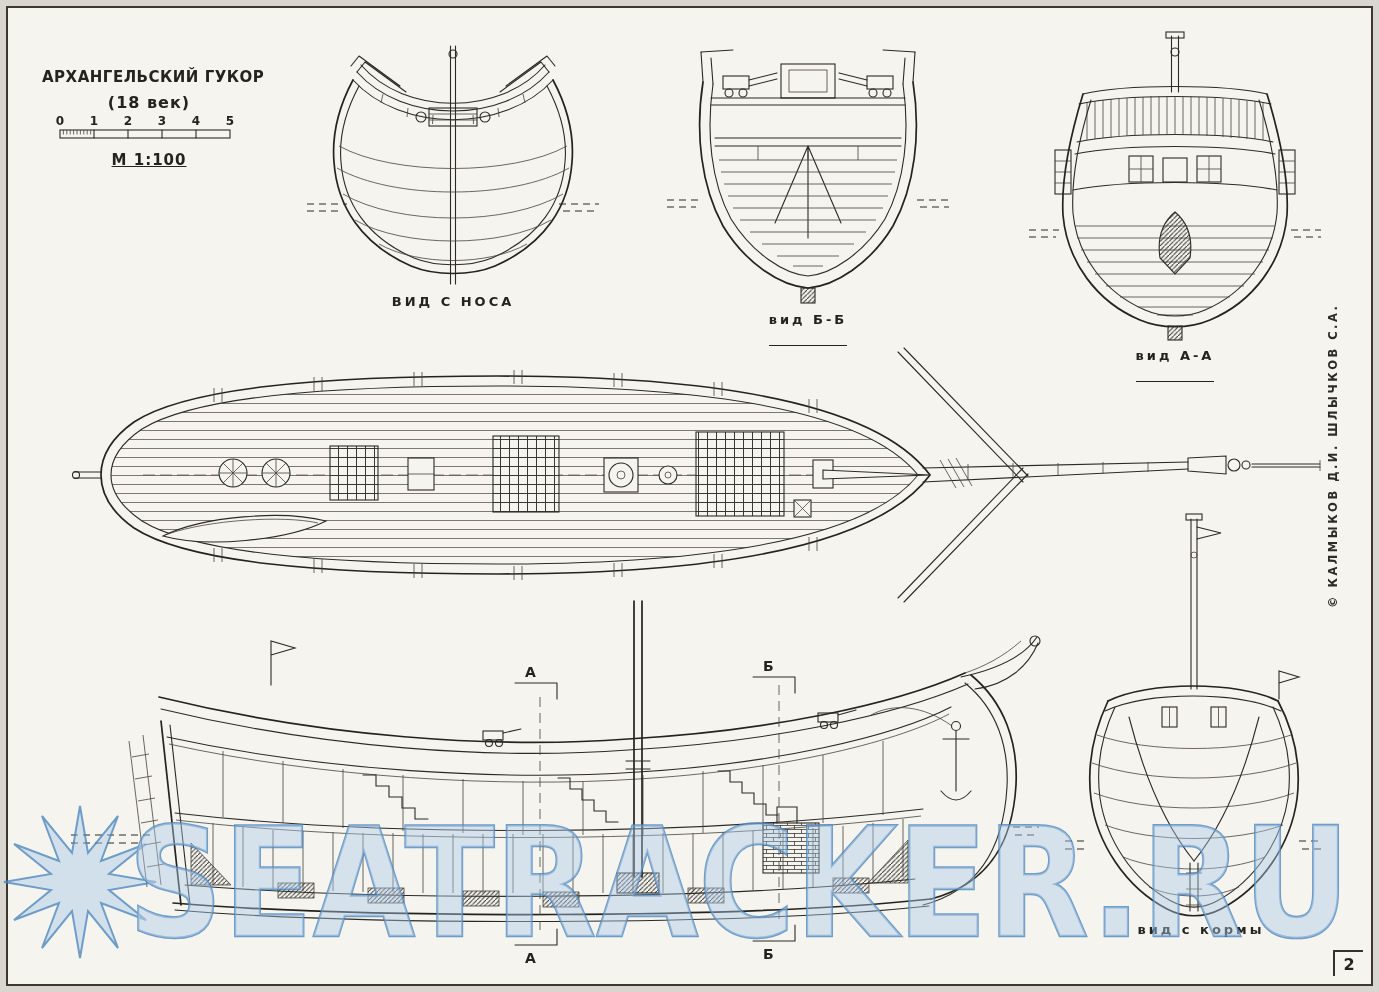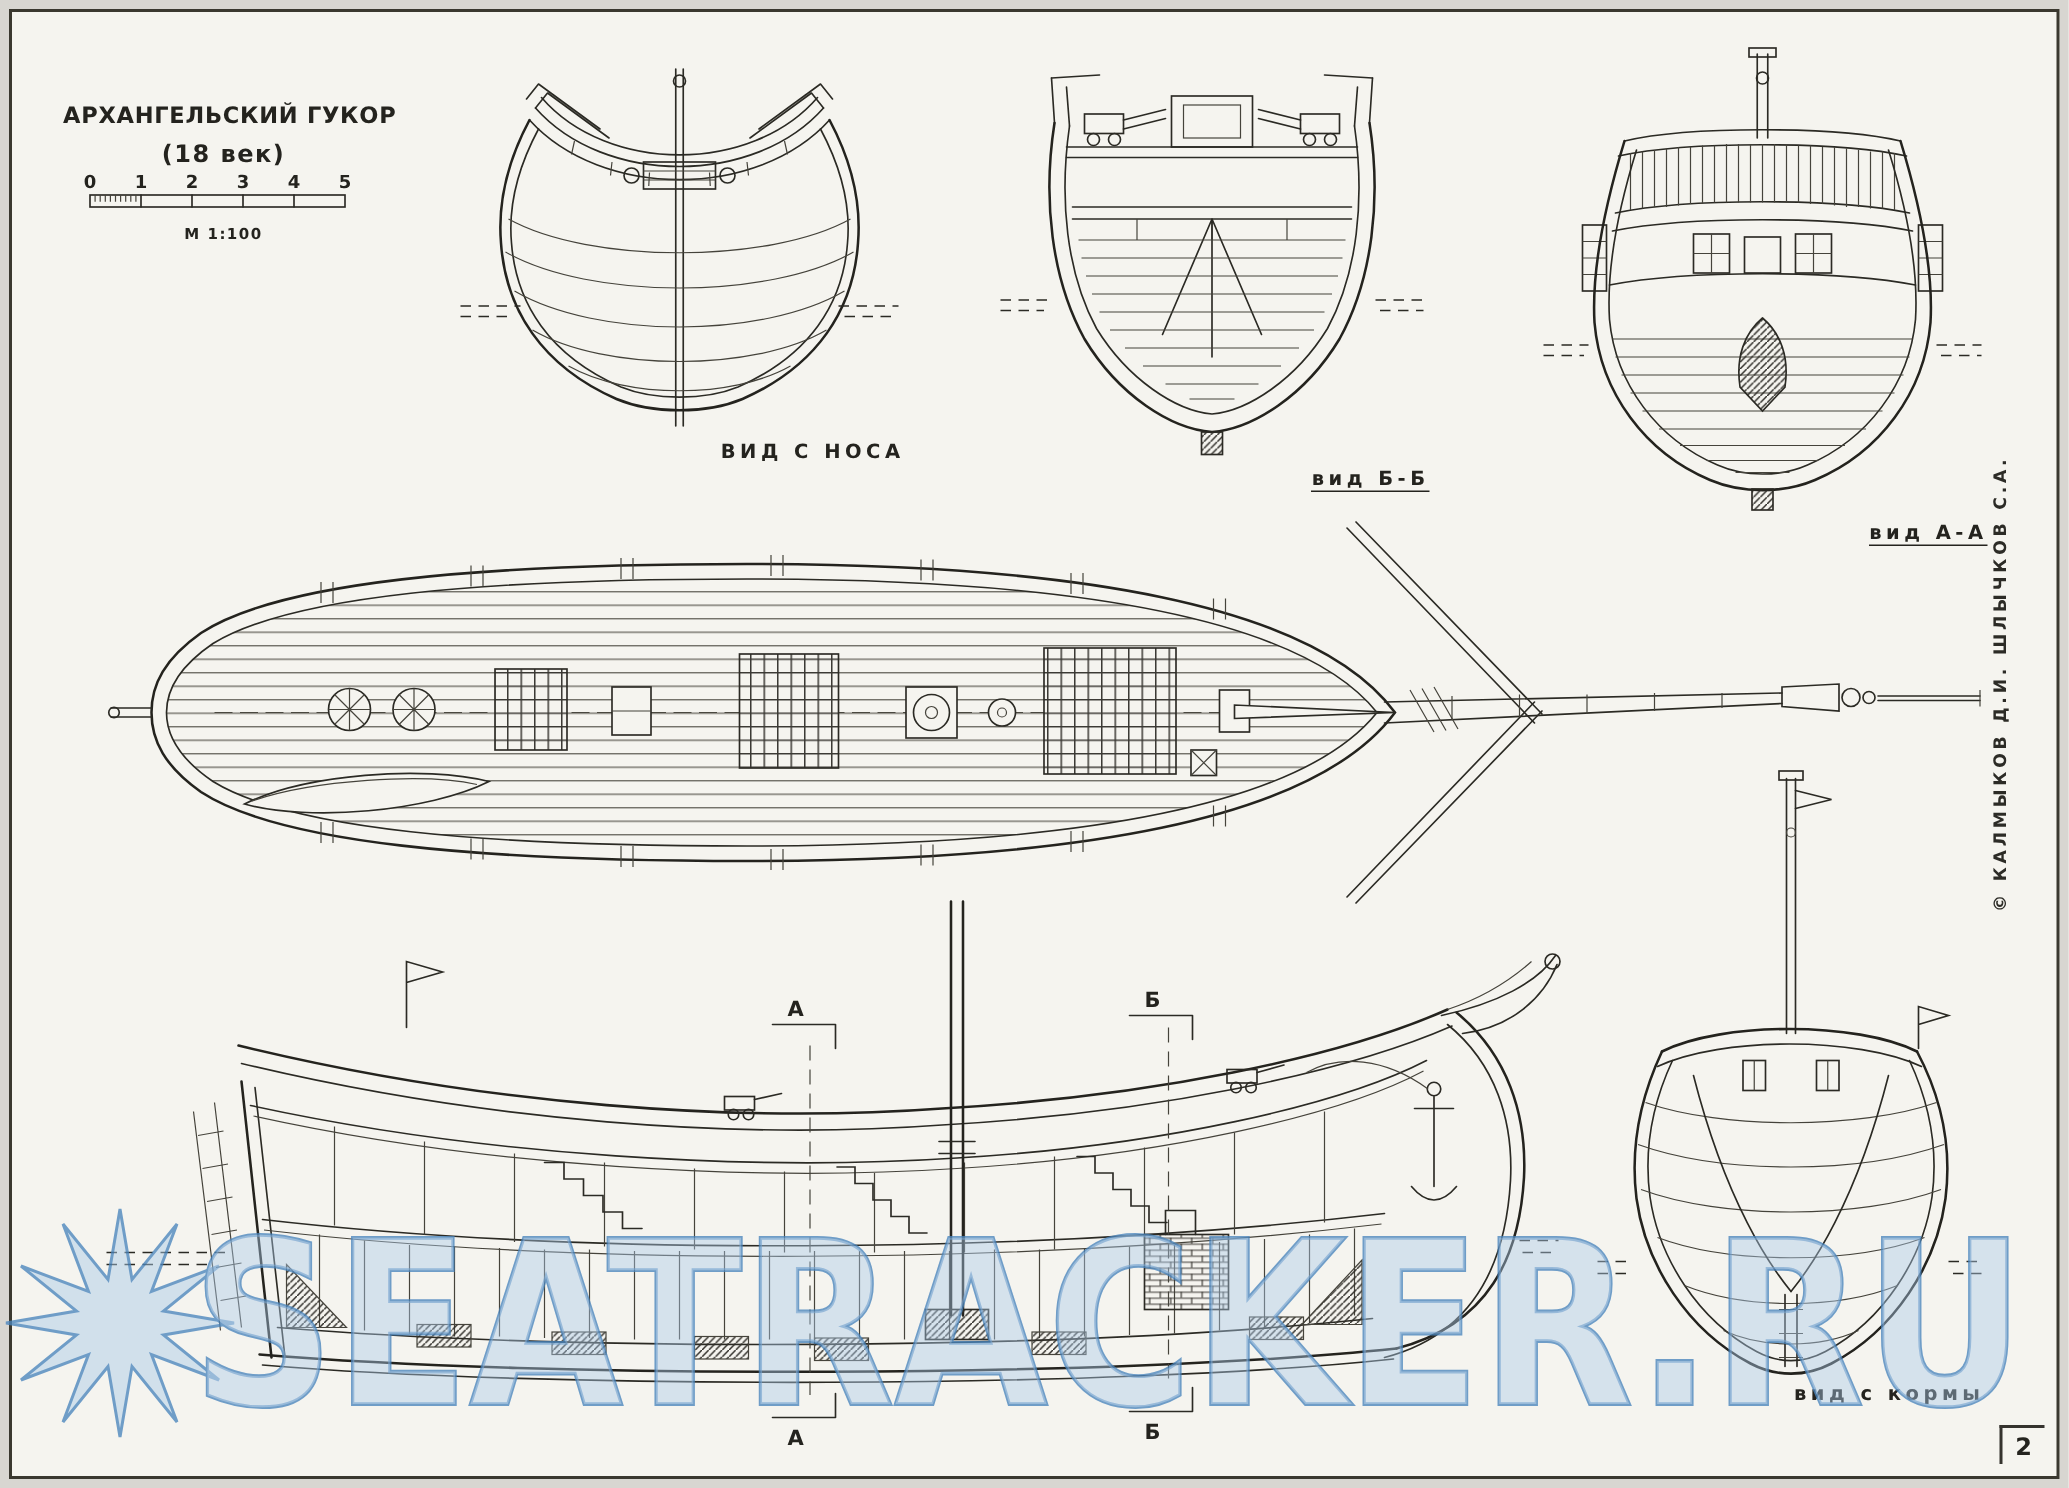--- a/index.html
+++ b/index.html
@@ -12,33 +12,33 @@
   }
   .sheet {
     position:absolute; inset:6px;
     background:#f5f4ef;
     border:2px solid #3a382f;
   }
   .view { position:absolute; }
   .view svg { display:block; }
   .viewlabel {
     font-weight:bold; font-size:13px; letter-spacing:3px;
-    color:#24231e; text-align:right; margin-top:6px;
+    color:#24231e; text-align:center; margin-top:6px;
     font-family:"DejaVu Sans", sans-serif;
   }
-  .viewlabel .ul { border-bottom:1.5px solid #24231e; padding-bottom:0; }
+  .viewlabel .ul { border-bottom:1.5px solid #24231e; padding-bottom:18px; }
   .ln    { stroke:#2b2a24; fill:none; stroke-width:1.1; stroke-linecap:round; }
   .lnb   { stroke:#24231e; fill:none; stroke-width:1.7; stroke-linecap:round; }
   .lnthin{ stroke:#45433b; fill:none; stroke-width:0.8; }
   .dash  { stroke:#2b2a24; fill:none; stroke-width:1; stroke-dasharray:7 5; }
   text.marker { font:bold 14px "DejaVu Sans",sans-serif; fill:#24231e; }
   .title-block { color:#24231e; }
   .tb-title { font-weight:bold; font-size:15px; letter-spacing:0.5px; white-space:nowrap; }
   .tb-sub { font-size:16px; font-weight:bold; letter-spacing:1px; text-align:center; margin:7px 0 2px 0; }
-  .tb-scalelabel { font-weight:bold; font-size:10px; letter-spacing:1px; text-align:center; margin-top:3px; }
+  .tb-scalelabel { font-weight:bold; font-size:15px; letter-spacing:1px; text-align:center; margin-top:3px;text-decoration:underline; }
   .tb-tick { font:bold 12px "DejaVu Sans",sans-serif; fill:#24231e; text-anchor:middle; }
   .credit {
     position:absolute; left:1318px; top:600px;
     transform:rotate(-90deg); transform-origin:0 0;
     white-space:nowrap;
     font:bold 11.5px "DejaVu Sans",sans-serif;
     letter-spacing:2.5px; color:#2c2b26;
   }
   .pagenum {
     position:absolute; right:8px; bottom:8px; width:30px; height:26px;

